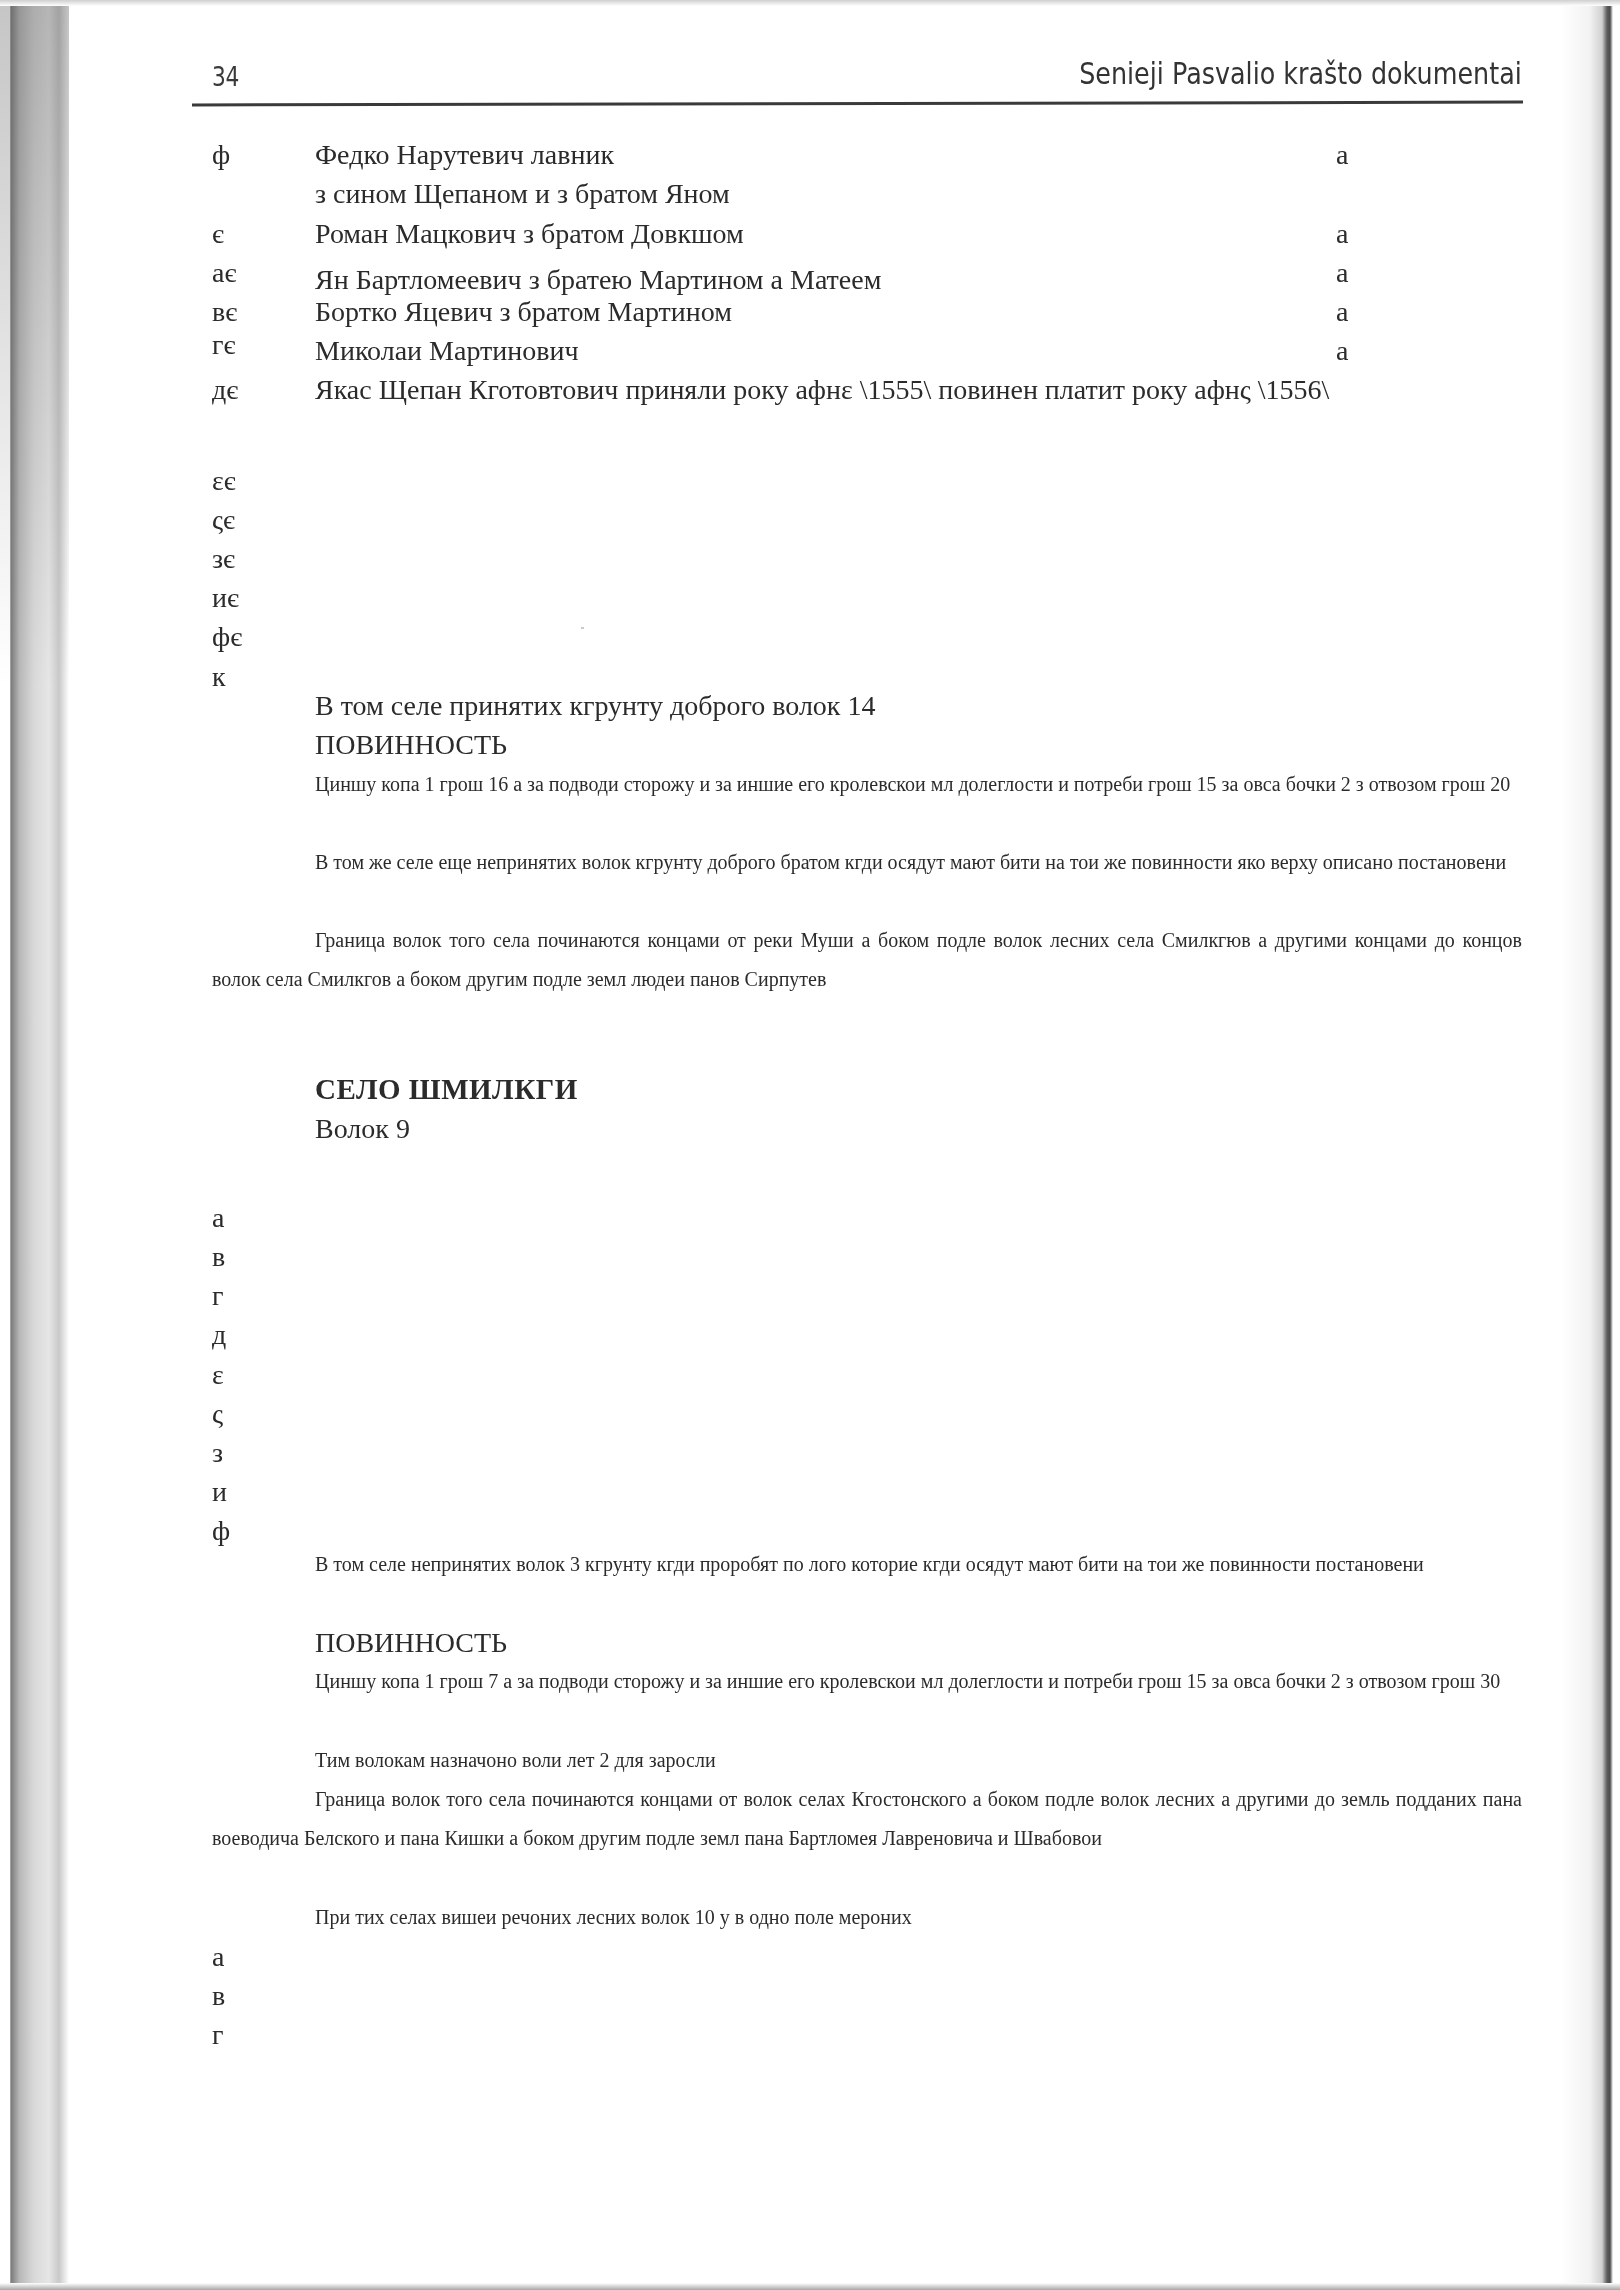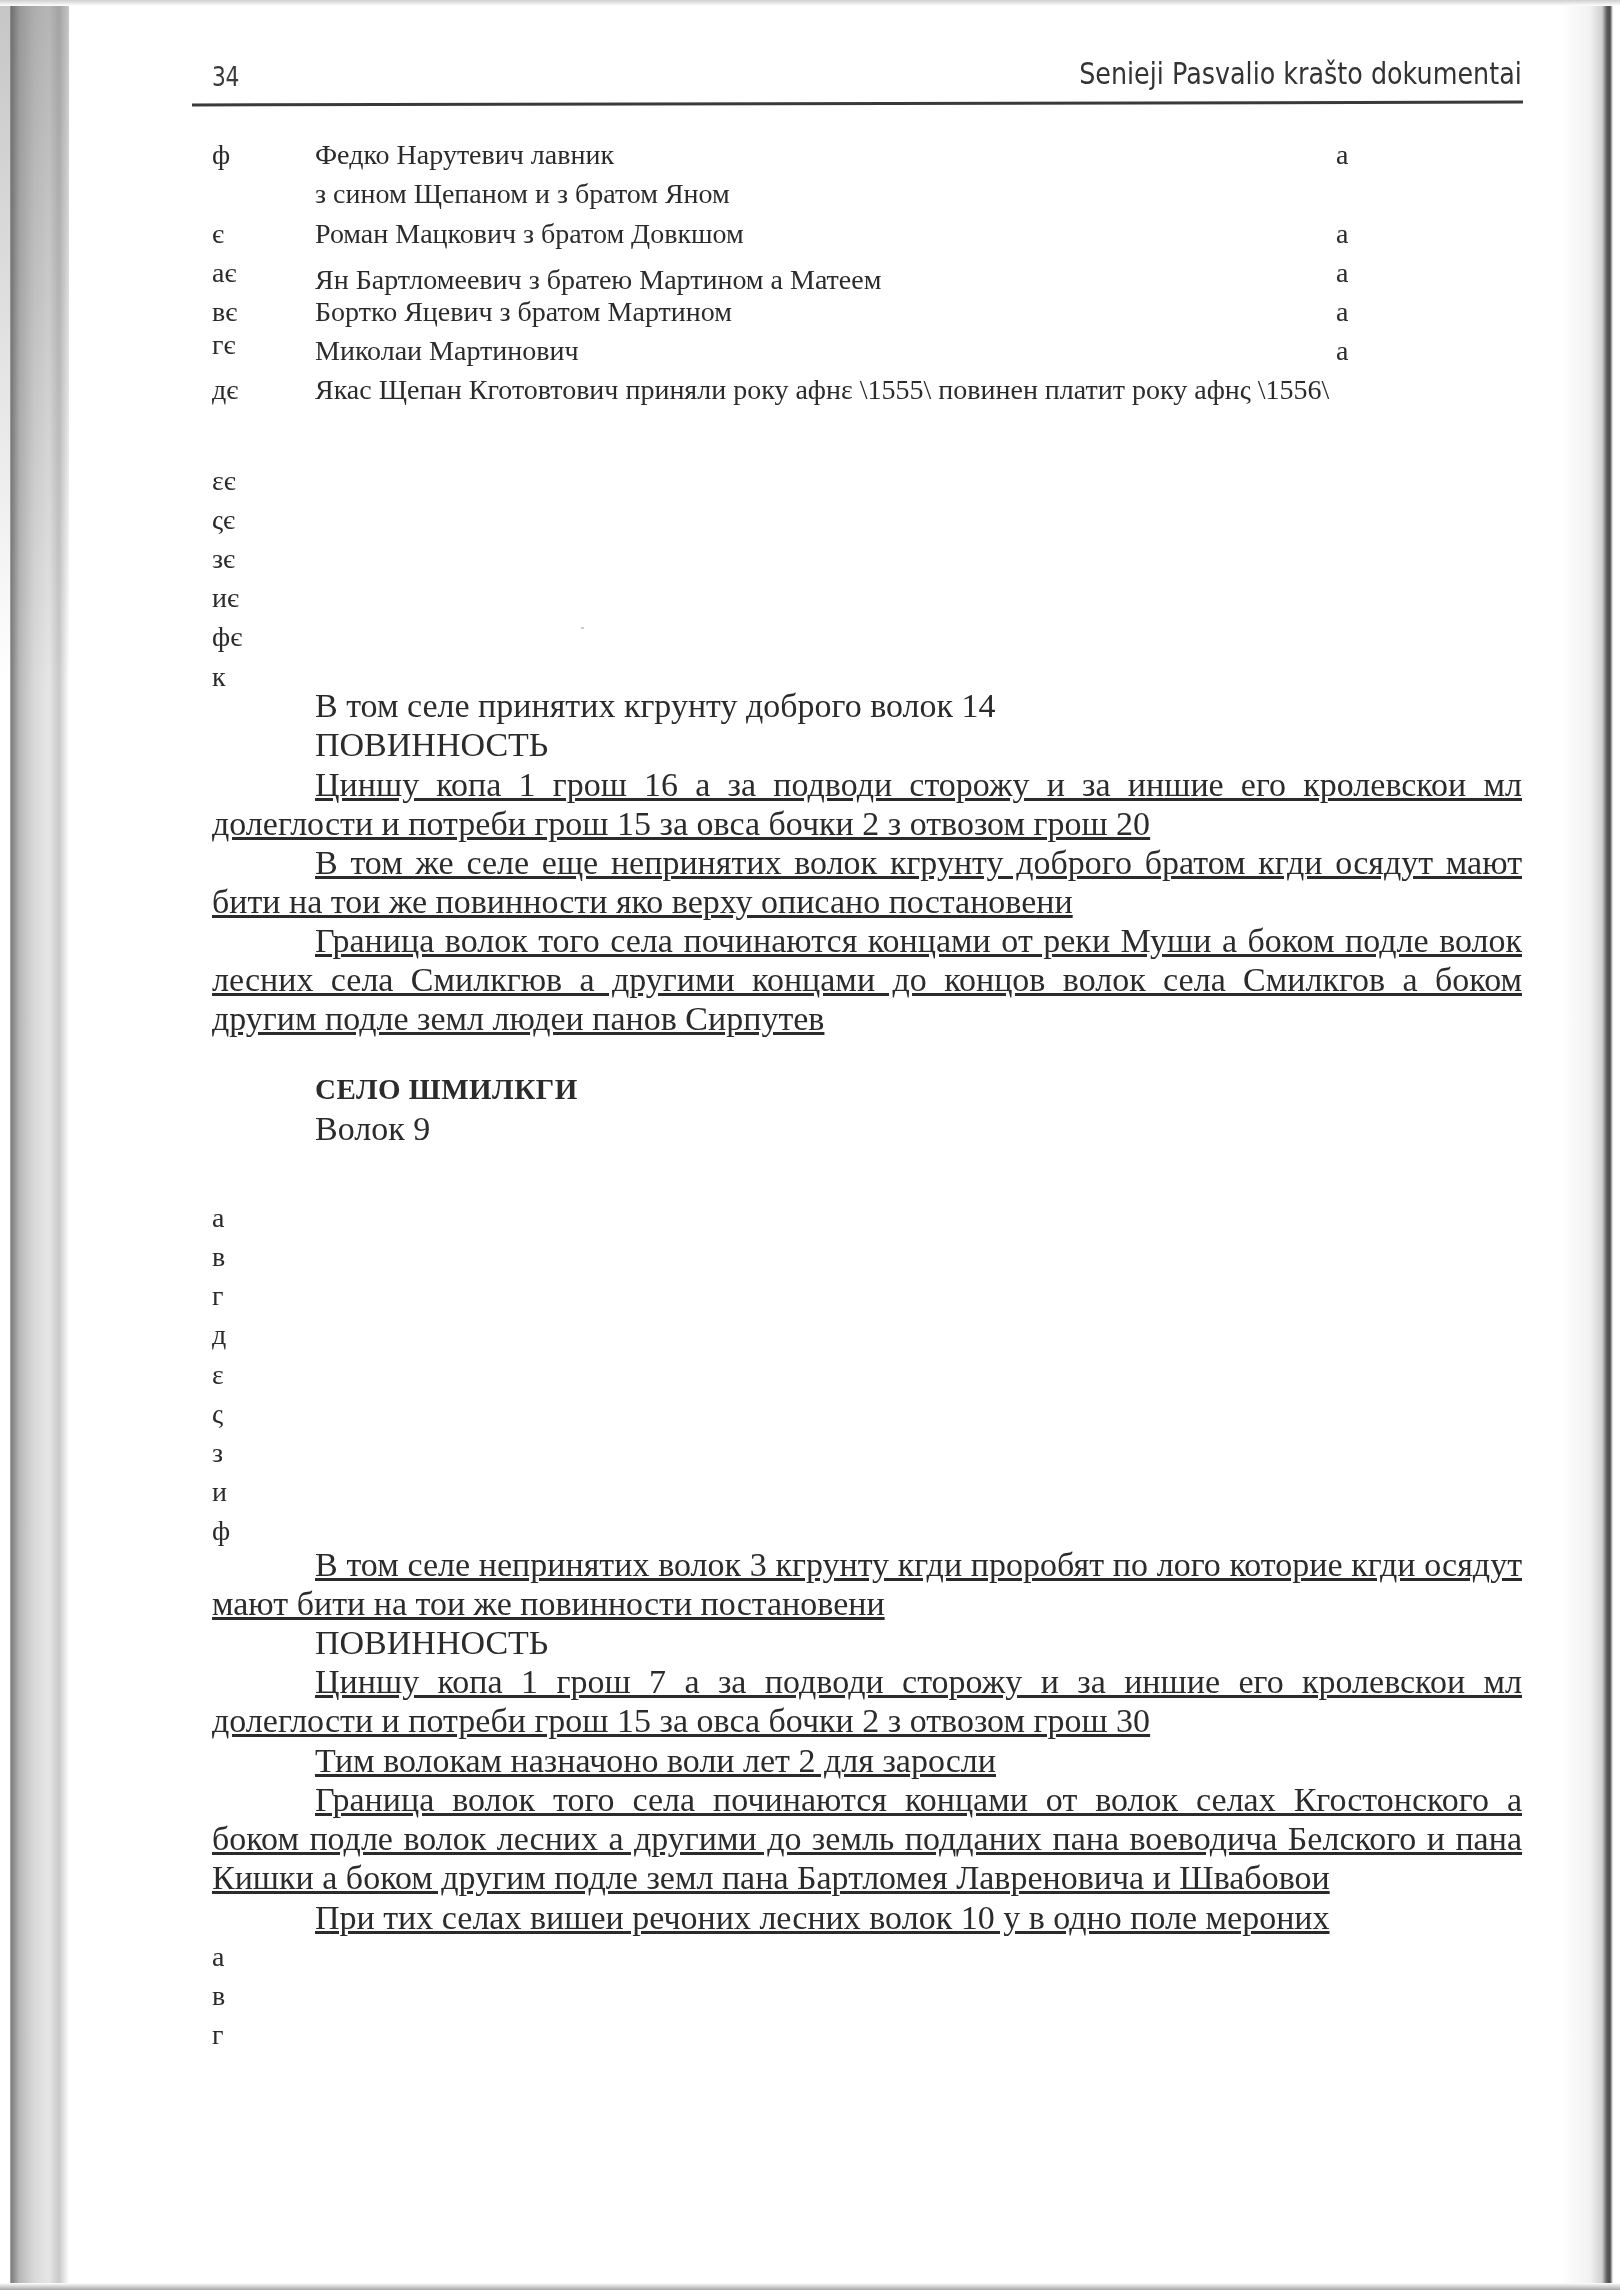--- a/index.html
+++ b/index.html
@@ -42,25 +42,25 @@
     transform:scaleX(0.82); transform-origin:right top; white-space:nowrap;
   }
   .header-rule {
     position:absolute; left:192px; top:102px; width:1331px; height:2.9px;
     background:#3a3a3a; transform:rotate(-0.12deg);
   }
   .marker { position:absolute; left:212px; font-size:28px; line-height:39px; }
   .entry { position:absolute; left:315px; font-size:28px; line-height:39px; white-space:nowrap; }
   .mark-a { position:absolute; left:1336px; font-size:28px; line-height:39px; }
   .para {
-    position:absolute; left:212px; width:1310px; font-size:34px; line-height:39px;
-    text-align:justify; text-align-last:left;text-decoration:underline;
+    position:absolute; left:212px; width:1310px; font-size:20px; line-height:39px;
+    text-align:justify; text-align-last:left;
   }
   .para.indent { text-indent:103px; }
-  .line-in { position:absolute; left:315px; font-size:34px; line-height:39px; white-space:nowrap; }
+  .line-in { position:absolute; left:315px; font-size:28px; line-height:39px; white-space:nowrap; }
   .heading {
     position:absolute; left:315px; font-size:29px; font-weight:bold; line-height:39px; letter-spacing:0.5px;
   }
   .scan-speck { position:absolute; left:581px; top:627px; width:2.9px; height:2px; background:#ccc; }
 </style>
 </head>
 <body>
 
 <div class="left-edge"></div>
 <div class="right-edge"></div>

